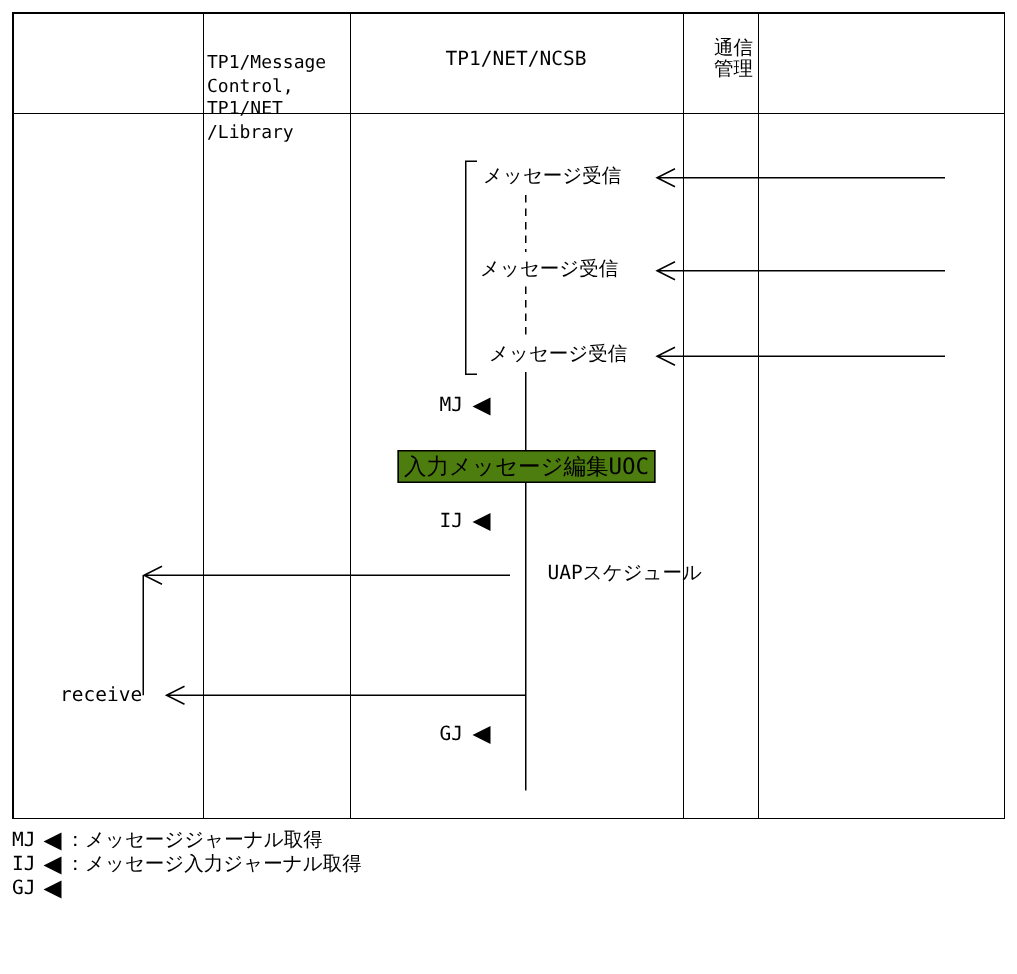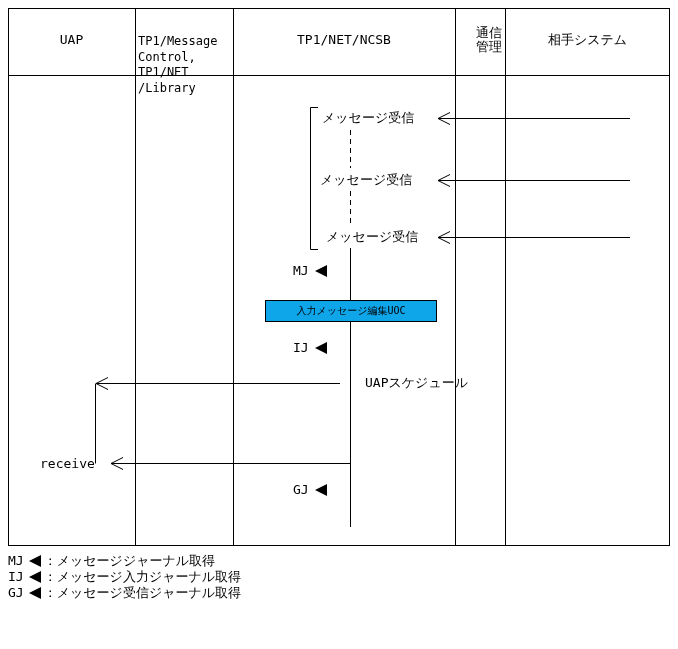--- a/index.html
+++ b/index.html
@@ -13,23 +13,23 @@
     font-family: "DejaVu Sans Mono", "DejaVu Sans", monospace;
     overflow: hidden;
   }
   .abs { position: absolute; }
   .txt { font-size: 13px; line-height: 14px; white-space: pre-line; }
   .ctr { text-align: center; }
   .hdr-small { font-size: 12px; line-height: 15.5px; white-space: pre-line; margin-top: 25px; }
   .note { font-size: 11px; line-height: 14px; white-space: pre-line; }
   .uoc-box {
     border: 1px solid #000000;
-    background: #0ea5e9;
+    background: #4d7c0f;
     text-align: center;
-    font-size: 10px;
+    font-size: 15px;
     line-height: 20px;
   }
   .marker-row {
     display: flex;
     align-items: center;
     gap: 6px;
     font-size: 13px;
     line-height: 14px;
   }
   .tri-left {
@@ -74,29 +74,27 @@
       <path d="M630 180.5 H438 M450 174.5 L438 180.5 L450 186.5"></path>
       <path d="M630 237.5 H438 M450 231.5 L438 237.5 L450 243.5"></path>
 
       <path d="M340 383.5 H96 M108 377.5 L96 383.5 L108 389.5"></path>
       <line x1="95.5" y1="383.5" x2="95.5" y2="463.5"></line>
 
       <path d="M350 463.5 H111 M123 457.5 L111 463.5 L123 469.5"></path>
     </g>
   </svg>
 
-  <div class="abs txt ctr" style="left:8px; top:33px; width:127px;">UAP</div>
   <div class="abs hdr-small" style="left:138px; top:9px; width:95px;">TP1/Message
 Control,
 TP1/NET
 /Library</div>
   <div class="abs txt ctr" style="left:233px; top:33px; width:222px;">TP1/NET/NCSB</div>
   <div class="abs txt ctr" style="left:464px; top:26px; width:50px;">通信
 管理</div>
-  <div class="abs txt ctr" style="left:505px; top:33px; width:165px;">相手システム</div>
 
   <div class="abs txt" style="left:322px; top:111px;">メッセージ受信</div>
   <div class="abs txt" style="left:320px; top:173px;">メッセージ受信</div>
   <div class="abs txt" style="left:326px; top:230px;">メッセージ受信</div>
 
 
   <div class="abs marker-row" style="left:293px; top:264px;">
     <span>MJ</span>
     <span class="tri-left"></span>
   </div>
@@ -124,17 +122,16 @@
       <span>：メッセージジャーナル取得</span>
     </div>
     <div class="legend-row">
       <span class="code">IJ</span>
       <span class="tri-left"></span>
       <span>：メッセージ入力ジャーナル取得</span>
     </div>
     <div class="legend-row">
       <span class="code">GJ</span>
       <span class="tri-left"></span>
-      <span>：メッセージ受信ジャーナル取得</span>
     </div>
   </div>
 
 </div>
 
 </body></html>

